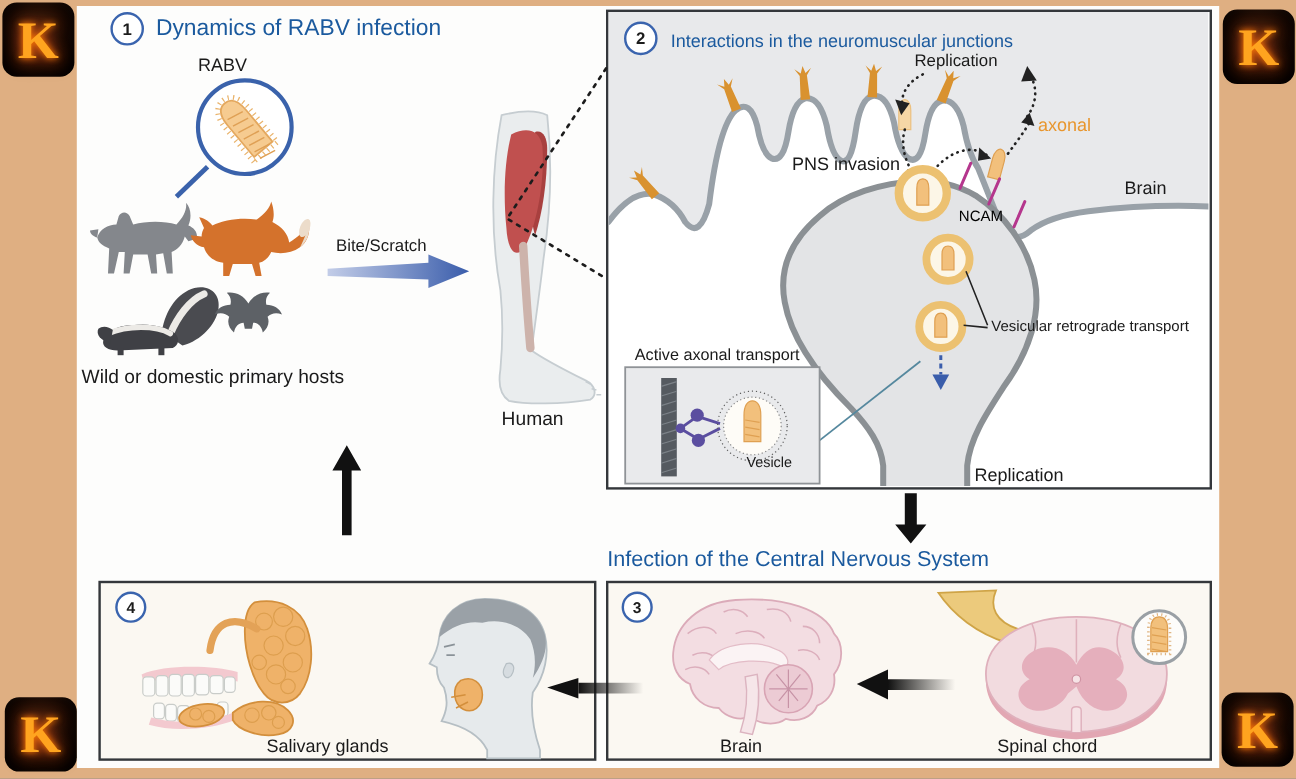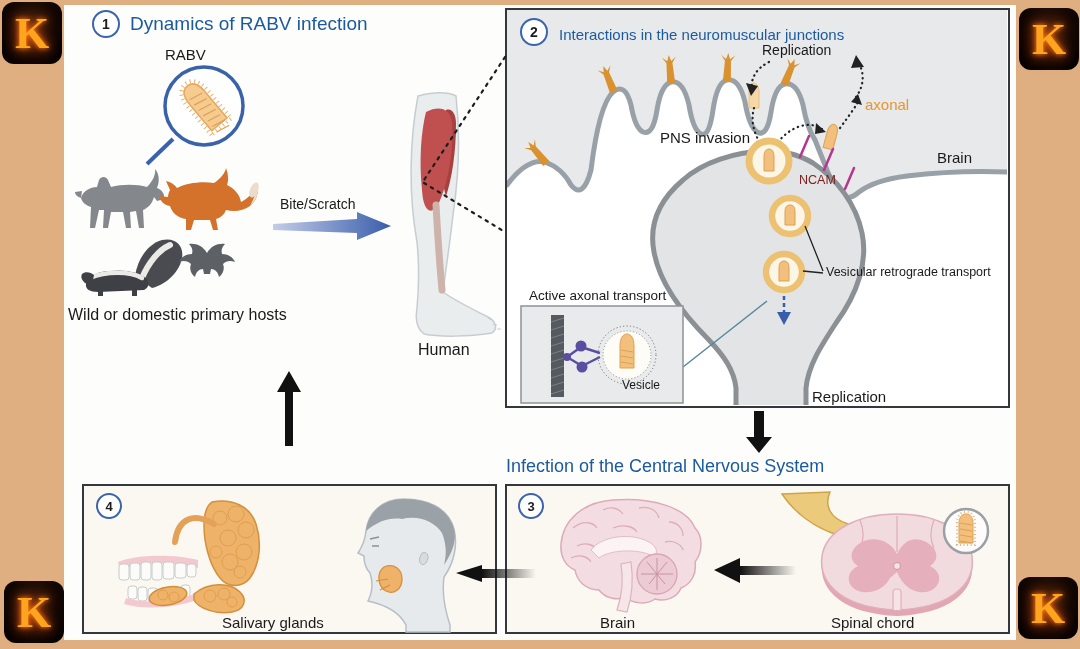--- a/index.html
+++ b/index.html
@@ -12,21 +12,21 @@
   .klogo span{font-family:"Liberation Serif",serif;font-weight:bold;font-size:44px;color:#ffa41f;
          text-shadow:0 0 5px #ff7d00,0 0 12px #e25822,0 2px 16px #7a2400}
   .panel{position:absolute;border:2.5px solid #34373b;box-sizing:border-box}
   .badge{position:absolute;border-radius:50%;background:#fff;border:2.5px solid #3a64ae;color:#1c1c1c;
          font-weight:bold;display:flex;align-items:center;justify-content:center;box-sizing:border-box}
   .lbl{position:absolute;color:#1a1a1a;white-space:nowrap;line-height:1.15}
   .b{font-weight:normal}
   .ctr{}
   .blue{color:#1b5a9e}
   .orange{color:#e8962e}
-  .magenta{color:#7f1d1d}
+  .magenta{color:#000000}
   svg{display:block}
   .overlay{position:absolute;left:0;top:0;pointer-events:none}
 </style>
 </head>
 <body>
 
 <div class="stage">
   <div class="canvas"></div>
 
   <div class="panel" style="left:505px;top:8px;width:505px;height:400px;background:#fff;overflow:hidden">

